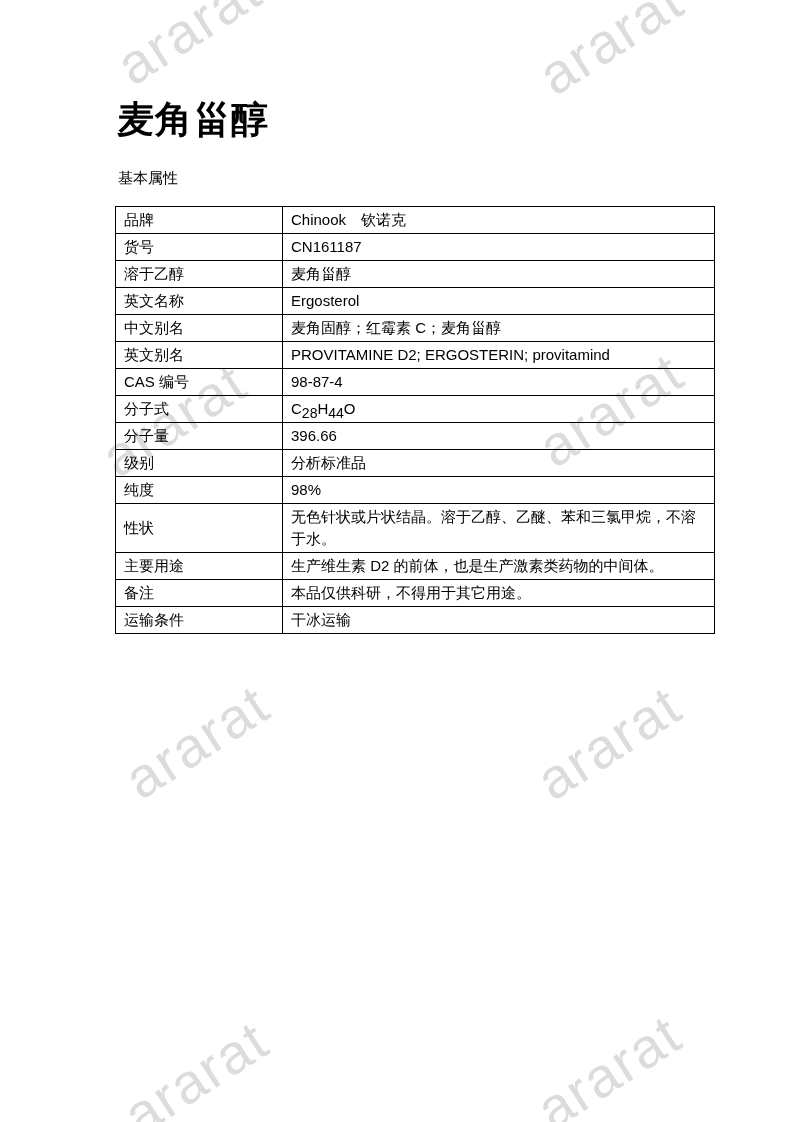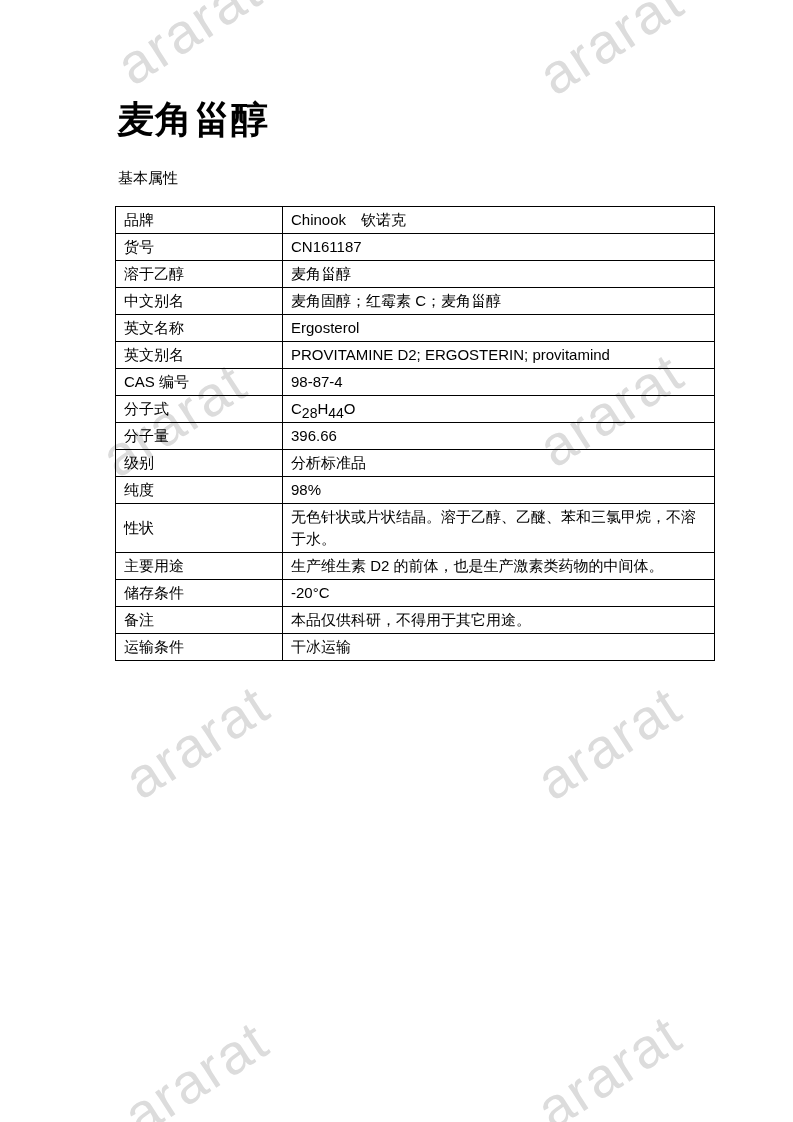--- a/index.html
+++ b/index.html
@@ -109,26 +109,26 @@
         </tr>
         <tr>
           <td class="label-cell">货号</td>
           <td class="value-cell">CN161187</td>
         </tr>
         <tr>
           <td class="label-cell">溶于乙醇</td>
           <td class="value-cell">麦角甾醇</td>
         </tr>
         <tr>
+          <td class="label-cell">英文名称</td>
+          <td class="value-cell">Ergosterol</td>
+        </tr>
+        <tr>
           <td class="label-cell">中文别名</td>
           <td class="value-cell">麦角固醇；红霉素 C；麦角甾醇</td>
-        </tr>
-        <tr>
-          <td class="label-cell">英文名称</td>
-          <td class="value-cell">Ergosterol</td>
         </tr>
         <tr>
           <td class="label-cell">英文别名</td>
           <td class="value-cell">PROVITAMINE D2; ERGOSTERIN; provitamind</td>
         </tr>
         <tr>
           <td class="label-cell">CAS 编号</td>
           <td class="value-cell">98-87-4</td>
         </tr>
         <tr>
@@ -149,24 +149,20 @@
         </tr>
         <tr>
           <td class="label-cell">性状</td>
           <td class="value-cell">无色针状或片状结晶。溶于乙醇、乙醚、苯和三氯甲烷，不溶于水。</td>
         </tr>
         <tr>
           <td class="label-cell">主要用途</td>
           <td class="value-cell">生产维生素 D2 的前体，也是生产激素类药物的中间体。</td>
         </tr>
         <tr>
-          <td class="label-cell">储存条件</td>
-          <td class="value-cell">-20°C</td>
-        </tr>
-        <tr>
           <td class="label-cell">备注</td>
           <td class="value-cell">本品仅供科研，不得用于其它用途。</td>
         </tr>
         <tr>
           <td class="label-cell">运输条件</td>
           <td class="value-cell">干冰运输</td>
         </tr>
       </tbody>
   </table>
 </div>

